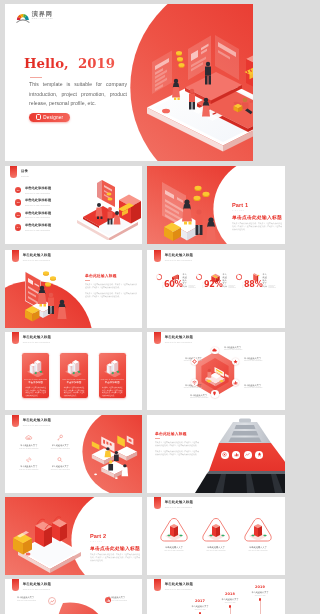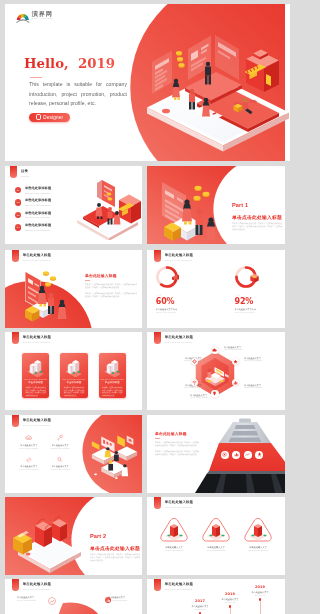--- a/index.html
+++ b/index.html
@@ -1,21 +1,21 @@
 <!DOCTYPE html>
 <html><head>
 <meta charset="utf-8">
 <style>
   html,body{margin:0;padding:0;}
   body{width:290px;height:614px;background:#dcdcdc;
        font-family:"Liberation Sans",sans-serif;overflow:hidden;
        -webkit-font-smoothing:antialiased;}
   .page{position:relative;width:290px;height:614px;}
   .slide{position:absolute;background:#fff;overflow:hidden;box-sizing:border-box;}
-  .s1{left:5px;top:4px;width:316px;height:157px;}
+  .s1{left:5px;top:4px;width:248px;height:157px;}
   .L{left:5px;width:137px;height:78px;}
   .R{left:147px;width:138px;height:78px;}
   .r2{top:166px;} .r3{top:250px;} .r4{top:332px;} .r5{top:415px;} .r6{top:497px;} .r7{top:579px;}
   
   .logo{position:absolute;left:10.5px;top:6.6px;display:flex;align-items:flex-start;}
   .logo-fan{width:14.6px;height:11.6px;margin-top:.6px;}
   .logo-txt{margin-left:1.6px;}
   .logo-cn{font-size:6.2px;font-weight:bold;color:#777;letter-spacing:.8px;
            font-family:"DejaVu Sans",sans-serif;line-height:6.4px;}
   .logo-sub{font-size:1.45px;color:#b8b8b8;letter-spacing:.6px;margin-top:1.3px;}
@@ -55,21 +55,21 @@
   .sec-sub{font-size:1.5px;color:#ddd;letter-spacing:.6px;margin-top:1.4px;}
   .sec-t{font-size:4.8px;color:#e8332b;font-weight:bold;letter-spacing:.2px;margin-top:2.6px;white-space:nowrap;}
   .sec-b{font-size:1.8px;color:#b5b5b5;line-height:3.1px;margin-top:2.3px;width:50px;text-align:justify;}
   
   .t4{position:absolute;left:80px;top:24px;width:52px;}
   .t4-h{font-size:3.8px;color:#e8332b;font-weight:bold;letter-spacing:.15px;line-height:4px;}
   .t4-l{width:5px;height:.7px;background:#f3a79e;margin-top:1.6px;}
   .t4-p{font-size:1.8px;color:#aeaeae;line-height:2.9px;margin-top:3.2px;text-align:justify;}
   
   .rings{position:absolute;left:8.85px;top:16px;width:118.7px;display:flex;justify-content:space-between;}
-  .ring-c{width:40px;position:relative;display:flex;flex-direction:column;align-items:flex-start;}
+  .ring-c{width:40px;position:relative;display:flex;flex-direction:row;align-items:flex-end;}
   .ring-ic{position:absolute;left:13.5px;top:4.8px;}
   .ring-lb{font-size:1.6px;color:#dcdcdc;letter-spacing:.3px;margin-top:5.6px;}
   .ring-v{font-size:8.0px;font-weight:bold;color:#e8332b;line-height:7.2px;letter-spacing:-.2px;
       font-family:"DejaVu Sans",sans-serif;margin-top:2.1px;}
   .ring-t{font-size:2.1px;color:#555;margin-top:2.9px;letter-spacing:.05px;}
   .ring-s{font-size:1.4px;color:#cdcdcd;margin-top:1.1px;letter-spacing:.05px;}
   
   .cards{position:absolute;left:17px;top:21px;width:104px;display:flex;justify-content:space-between;}
   .card{width:27.3px;height:44.5px;border-radius:2.2px;
       background:linear-gradient(150deg,#f4796c 0%,#ef5044 45%,#e63229 100%);
@@ -530,20 +530,36 @@
         <circle cx="34" cy="34" r="29.5" fill="none" stroke="#e8332b" stroke-width="8" stroke-dasharray="139.0 185.4" stroke-linecap="round" transform="rotate(-90 34 34)"></circle>
       </svg>
       <svg class="ring-ic" width="13" height="13" viewBox="0 0 34 34">
         <path d="M6 13 L17 7 L28 13 L17 19 Z" fill="#f8968a"></path>
         <path d="M6 13 L6 25 L17 31 L17 19 Z" fill="#e8372f"></path>
         <path d="M17 19 L28 13 L28 25 L17 31 Z" fill="#cb251e"></path>
         <path d="M11 10 L22 16 L22 20 L11 14 Z" fill="#fbc831"></path>
       </svg>
       <div class="ring-lb">完成率</div>
       <div class="ring-v">92%</div>
+      <div class="ring-t">单击此处输入文字内容</div>
+      <div class="ring-s">Click here to add a description</div>
+    </div>
+    <div class="ring-c">
+      <svg width="22" height="22" viewBox="0 0 68 68">
+        <circle cx="34" cy="34" r="29.5" fill="none" stroke="#fbd9d5" stroke-width="8"></circle>
+        <circle cx="34" cy="34" r="29.5" fill="none" stroke="#e8332b" stroke-width="8" stroke-dasharray="163.2 185.4" stroke-linecap="round" transform="rotate(-90 34 34)"></circle>
+      </svg>
+      <svg class="ring-ic" width="13" height="13" viewBox="0 0 34 34">
+        <path d="M11 8 L21 13 L21 28 L11 23 Z" fill="#ef5a4d"></path>
+        <path d="M11 8 L14 6 L24 11 L21 13 Z" fill="#f8968a"></path>
+        <path d="M21 13 L24 11 L24 26 L21 28 Z" fill="#cb251e"></path>
+        <circle cx="25" cy="12" r="2" fill="#fbc831"></circle>
+      </svg>
+      <div class="ring-lb">完成率</div>
+      <div class="ring-v">88%</div>
       <div class="ring-t">单击此处输入文字内容</div>
       <div class="ring-s">Click here to add a description</div>
     </div>
   </div>
 </div>
 
 <div class="slide L r4">
   <div class="hdr">
     <div class="hdr-bar"></div>
     <div class="hdr-tx">

